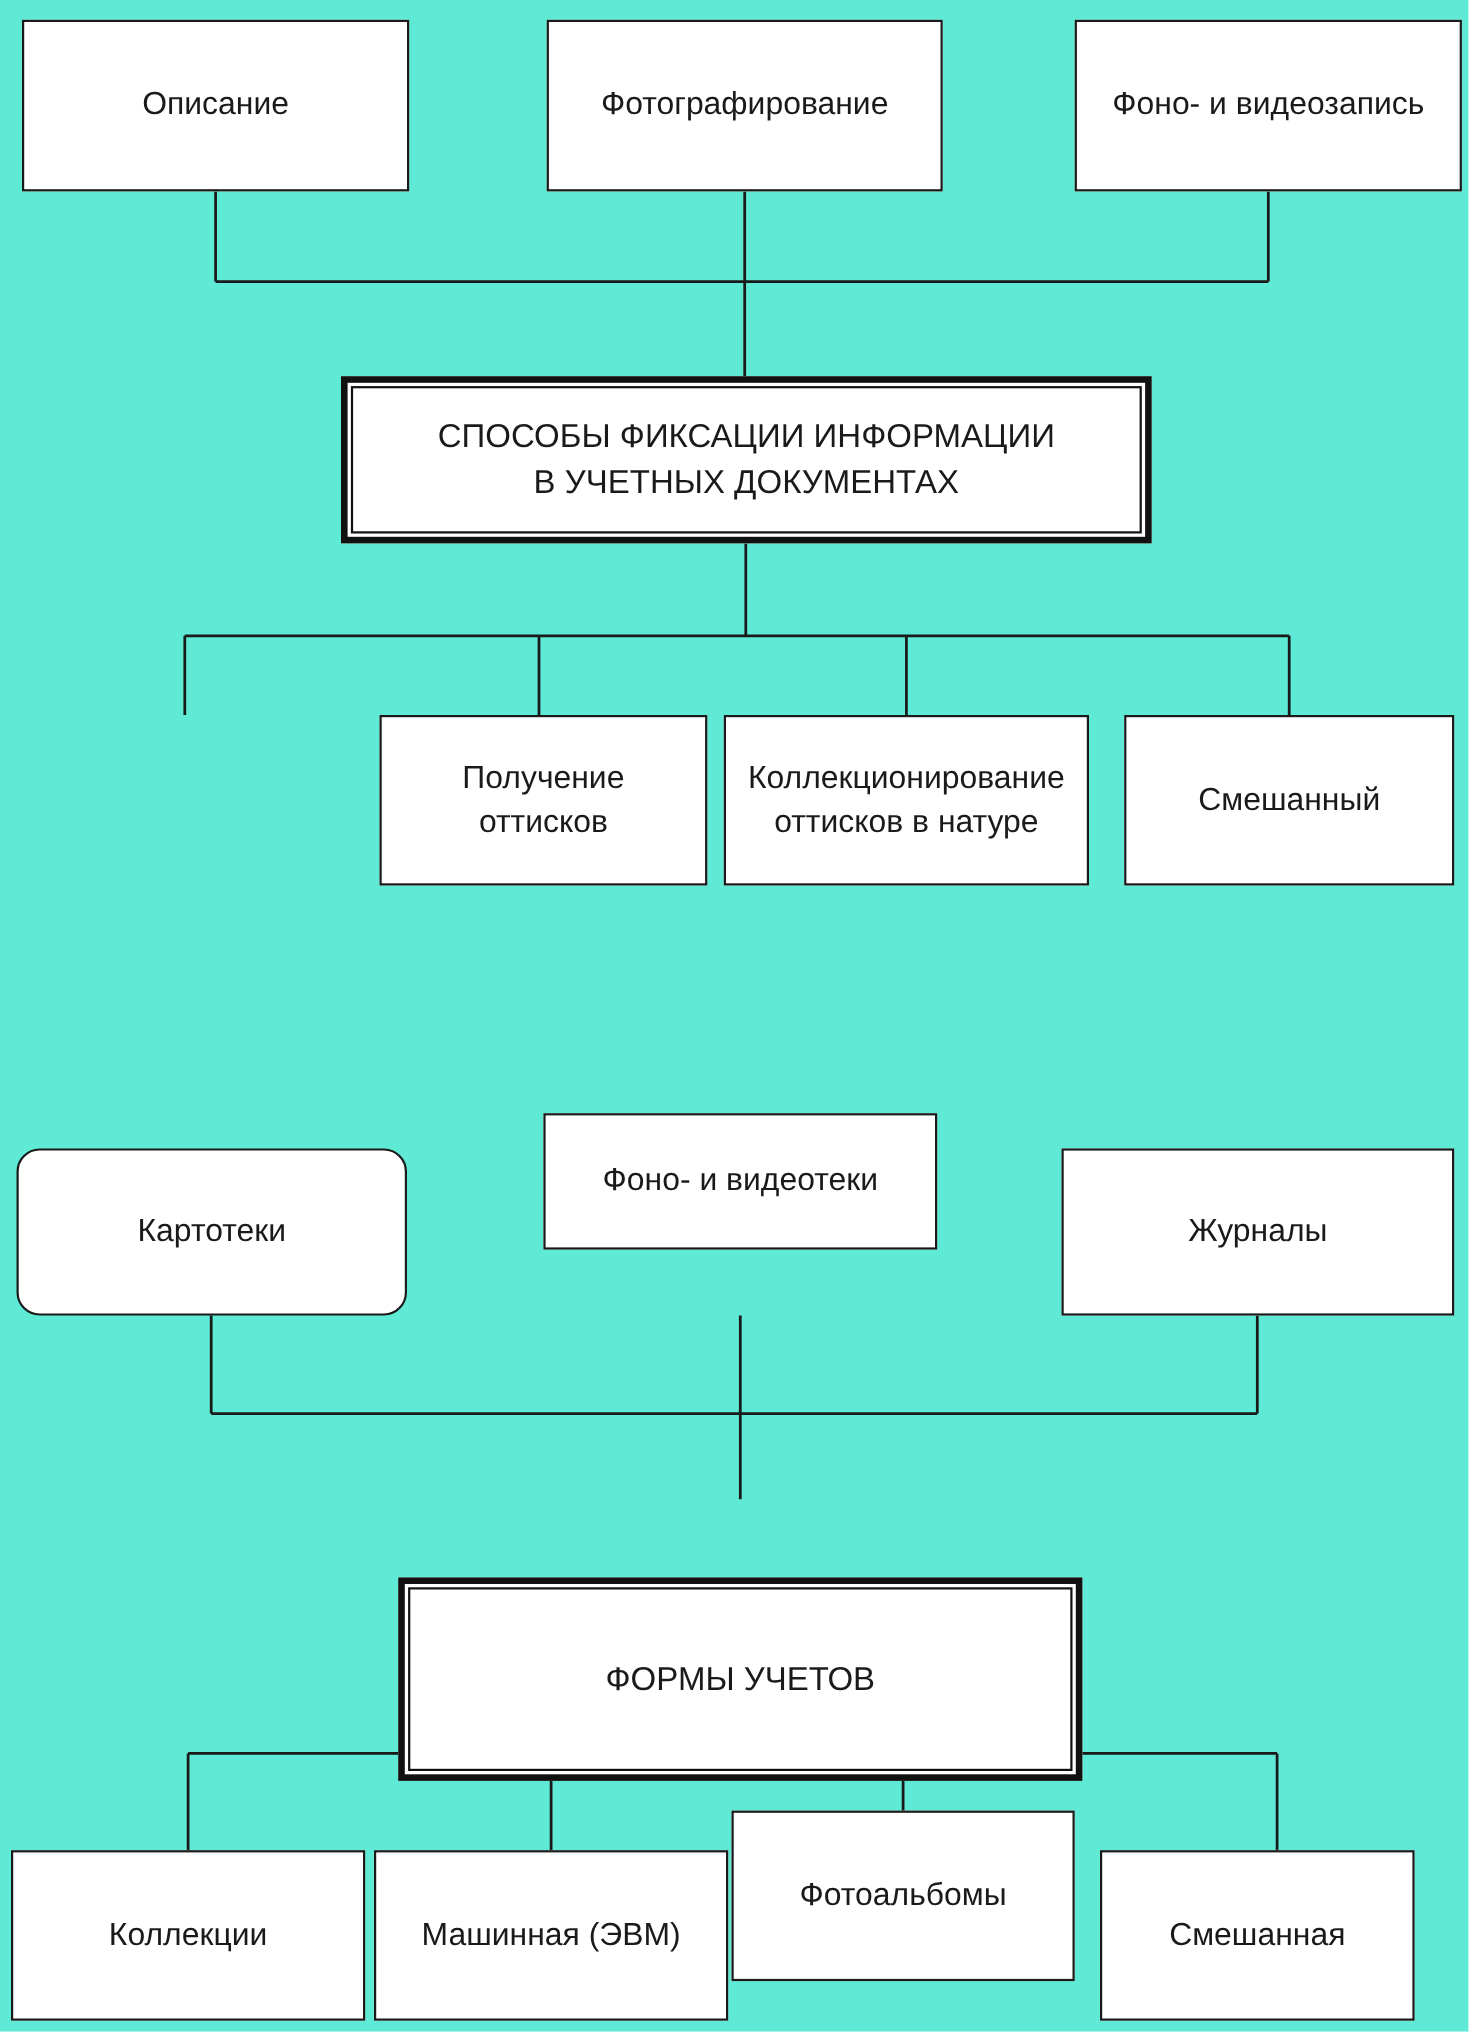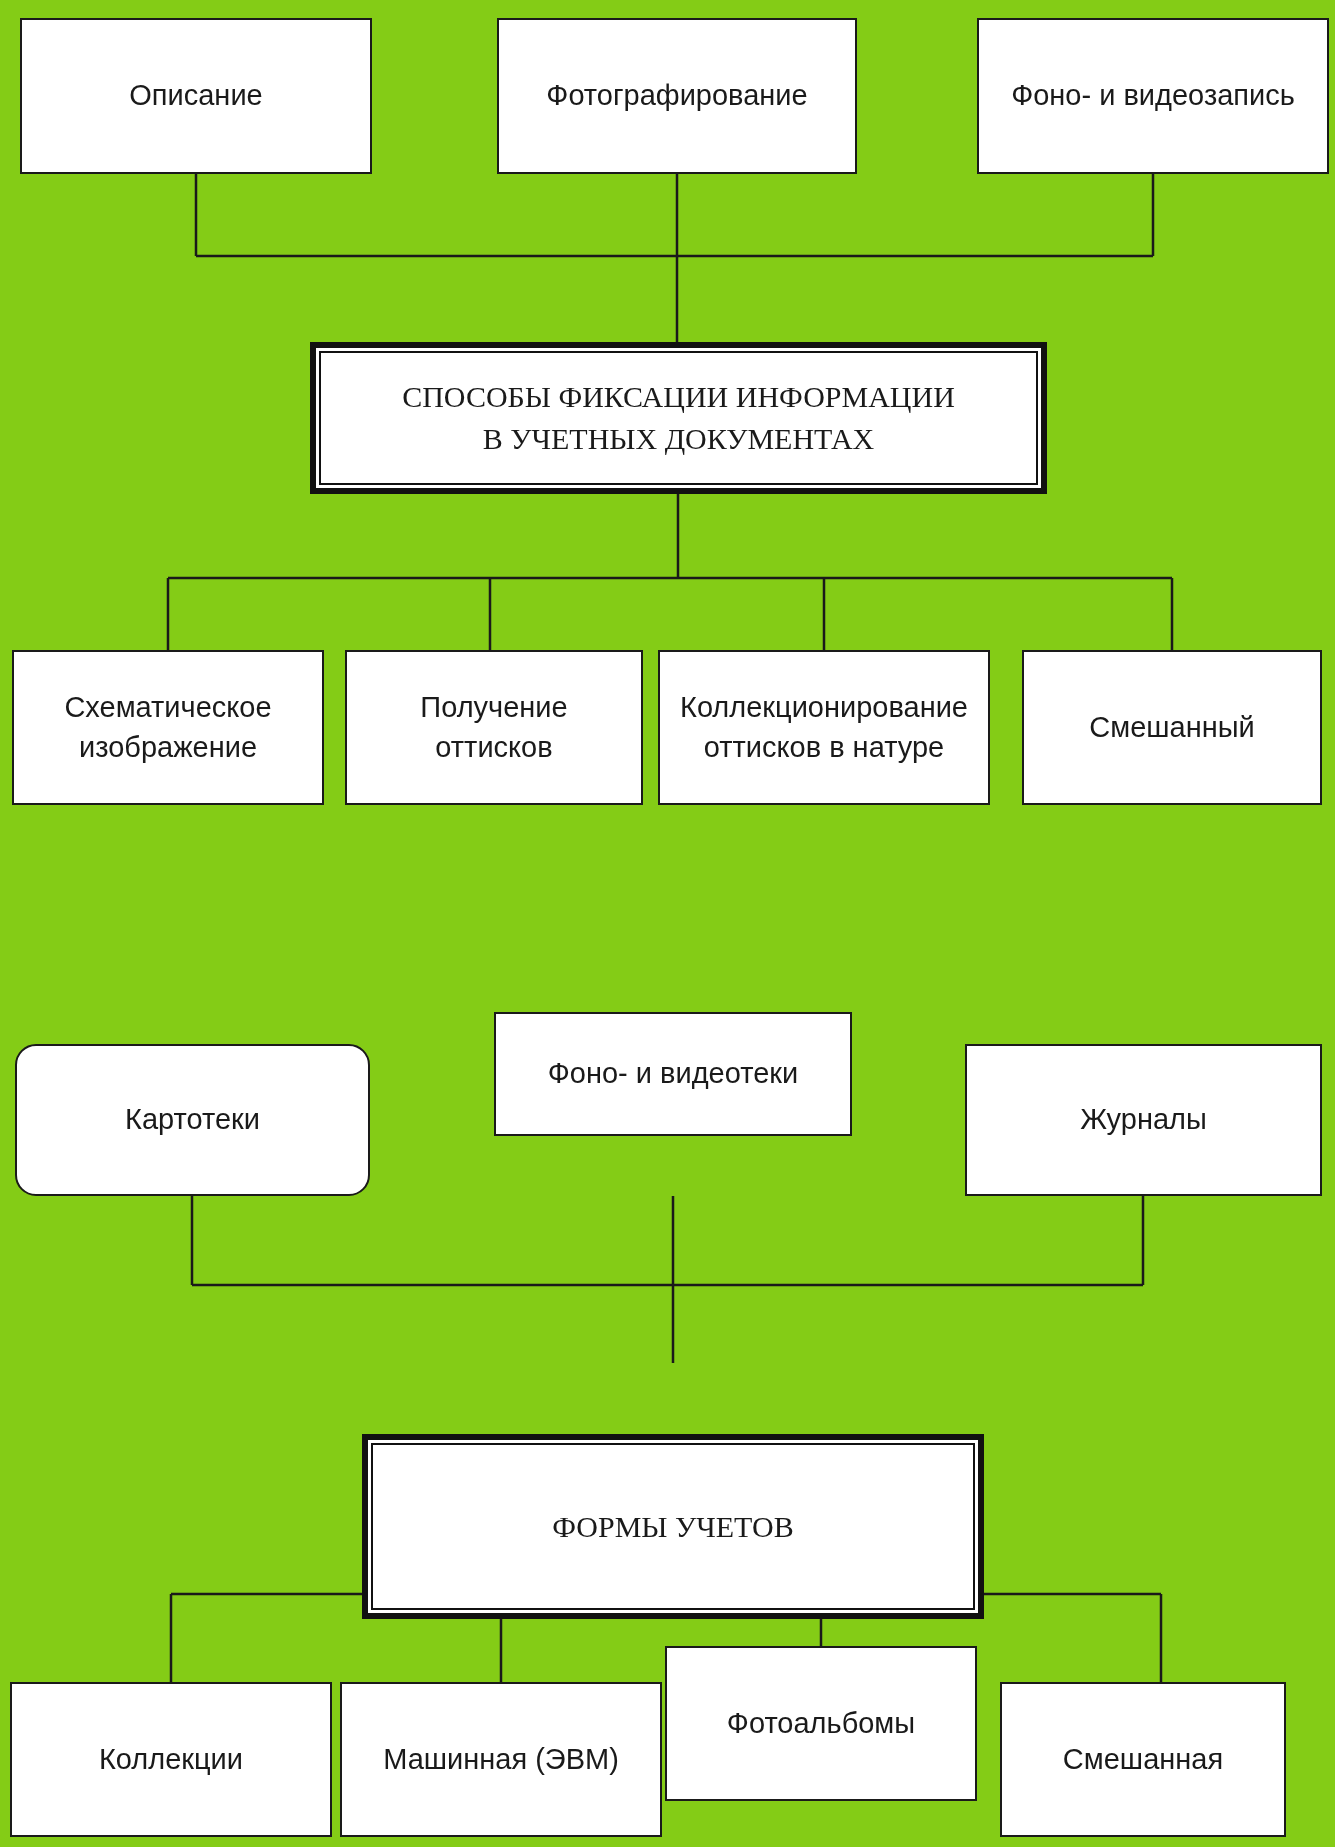--- a/index.html
+++ b/index.html
@@ -4,21 +4,21 @@
 <style>
   html, body {
     margin: 0;
     padding: 0;
     background: #ffffff;
   }
   .page {
     position: relative;
     width: 1335px;
     height: 1847px;
-    background: #84cc16;
+    background: #5eead4;
     font-family: "Liberation Sans", "DejaVu Sans", sans-serif;
     color: #1a1a1a;
     overflow: hidden;
   }
   .connectors {
     position: absolute;
     left: 0;
     top: 0;
     width: 1335px;
     height: 1847px;
@@ -47,21 +47,20 @@
     box-sizing: border-box;
   }
   .central-inner {
     position: absolute;
     inset: 3px;
     border: 2px solid #111111;
     display: flex;
     align-items: center;
     justify-content: center;
     text-align: center;
-    font-family: Liberation Serif, serif;
   }
   .central-inner .label {
     font-size: 30px;
     line-height: 1.4;
   }
 
   
   .d1-s0 { left: 20px;  top: 18px; width: 352px; height: 156px; }
   .d1-s1 { left: 497px; top: 18px; width: 360px; height: 156px; }
   .d1-s2 { left: 977px; top: 18px; width: 352px; height: 156px; }
@@ -109,24 +108,20 @@
     <span class="label">Фоно- и видеозапись</span>
   </div>
 
   <div class="central d1-central">
     <div class="central-inner">
       <span class="label">СПОСОБЫ ФИКСАЦИИ ИНФОРМАЦИИ
 В УЧЕТНЫХ ДОКУМЕНТАХ</span>
     </div>
   </div>
 
-  <div class="box d1-c0">
-    <span class="label">Схематическое
-изображение</span>
-  </div>
   <div class="box d1-c1">
     <span class="label">Получение
 оттисков</span>
   </div>
   <div class="box d1-c2">
     <span class="label">Коллекционирование
 оттисков в натуре</span>
   </div>
   <div class="box d1-c3">
     <span class="label">Смешанный</span>

